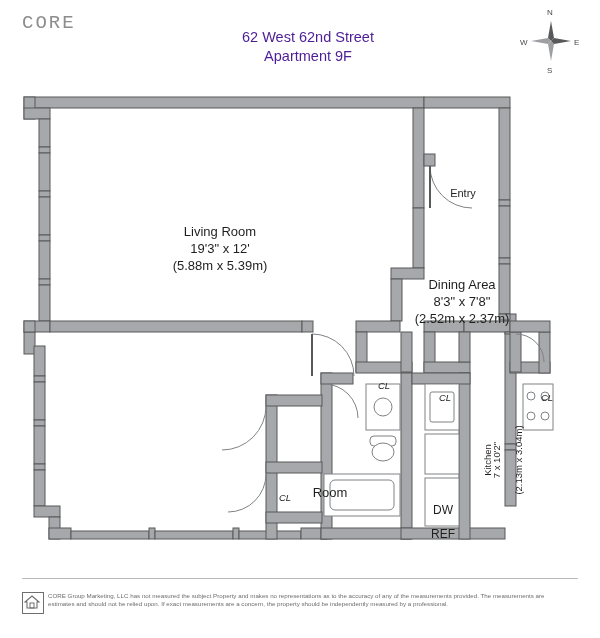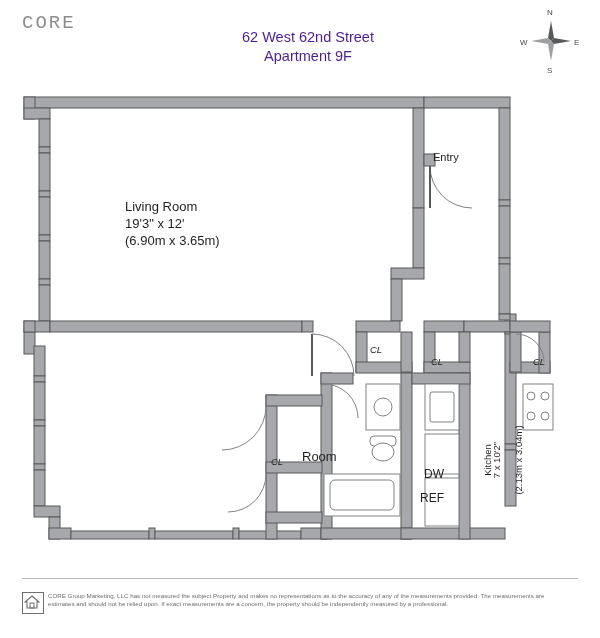--- a/index.html
+++ b/index.html
@@ -57,23 +57,25 @@
     position: absolute;
     left: 0;
     top: 84px;
     width: 600px;
     height: 480px;
   }
   .plan svg { display: block; }
 
   .lbl {
     position: absolute;
+    text-align: center;
     font-size: 13px;
     line-height: 17px;
     color: #1f1f1f;
+    margin-top: 36px;
   }
   .lbl.small { font-size: 11px; line-height: 14px; }
   .lbl.tiny { font-size: 9.5px; line-height: 12px; font-style: italic; }
 
   .vert {
     position: absolute;
     font-size: 9.5px;
     line-height: 12px;
     text-align: center;
     transform: rotate(-90deg);
@@ -275,26 +277,31 @@
 
       <path d="M 332 300 A 34 34 0 0 1 366 334" transform="translate(-8,0)"></path>
 
       <path d="M 266 322 A 44 44 0 0 1 222 366"></path>
       <path d="M 266 390 A 38 38 0 0 1 228 428"></path>
 
       <path d="M 516 250 A 28 28 0 0 1 544 278"></path>
     </g>
   </svg>
 
-  <div class="lbl" style="left:125px; top:114px; width:190px;">
+  <div class="lbl" style="left:125px; top:103px; width:190px;">
     <span>Living Room</span><br>
     <span>19'3" x 12'</span><br>
-    <span>(6.90m x 3.65m)</span>
+    <span>(5.88m x 5.39m)</span>
   </div>
 
+  <div class="lbl" style="left:367px; top:156px; width:190px;">
+    <span>Dining Area</span><br>
+    <span>8'3" x 7'8"</span><br>
+    <span>(2.52m x 2.37m)</span>
+  </div>
 
 
   <div class="lbl small" style="left:433px; top:66px; width:60px;">Entry</div>
 
   <div class="lbl" style="left:302px; top:364px; width:56px;">Room</div>
 
   <div class="lbl tiny" style="left:370px; top:260px; width:28px;">CL</div>
   <div class="lbl tiny" style="left:431px; top:272px; width:28px;">CL</div>
   <div class="lbl tiny" style="left:533px; top:272px; width:28px;">CL</div>
   <div class="lbl tiny" style="left:271px; top:372px; width:28px;">CL</div>

